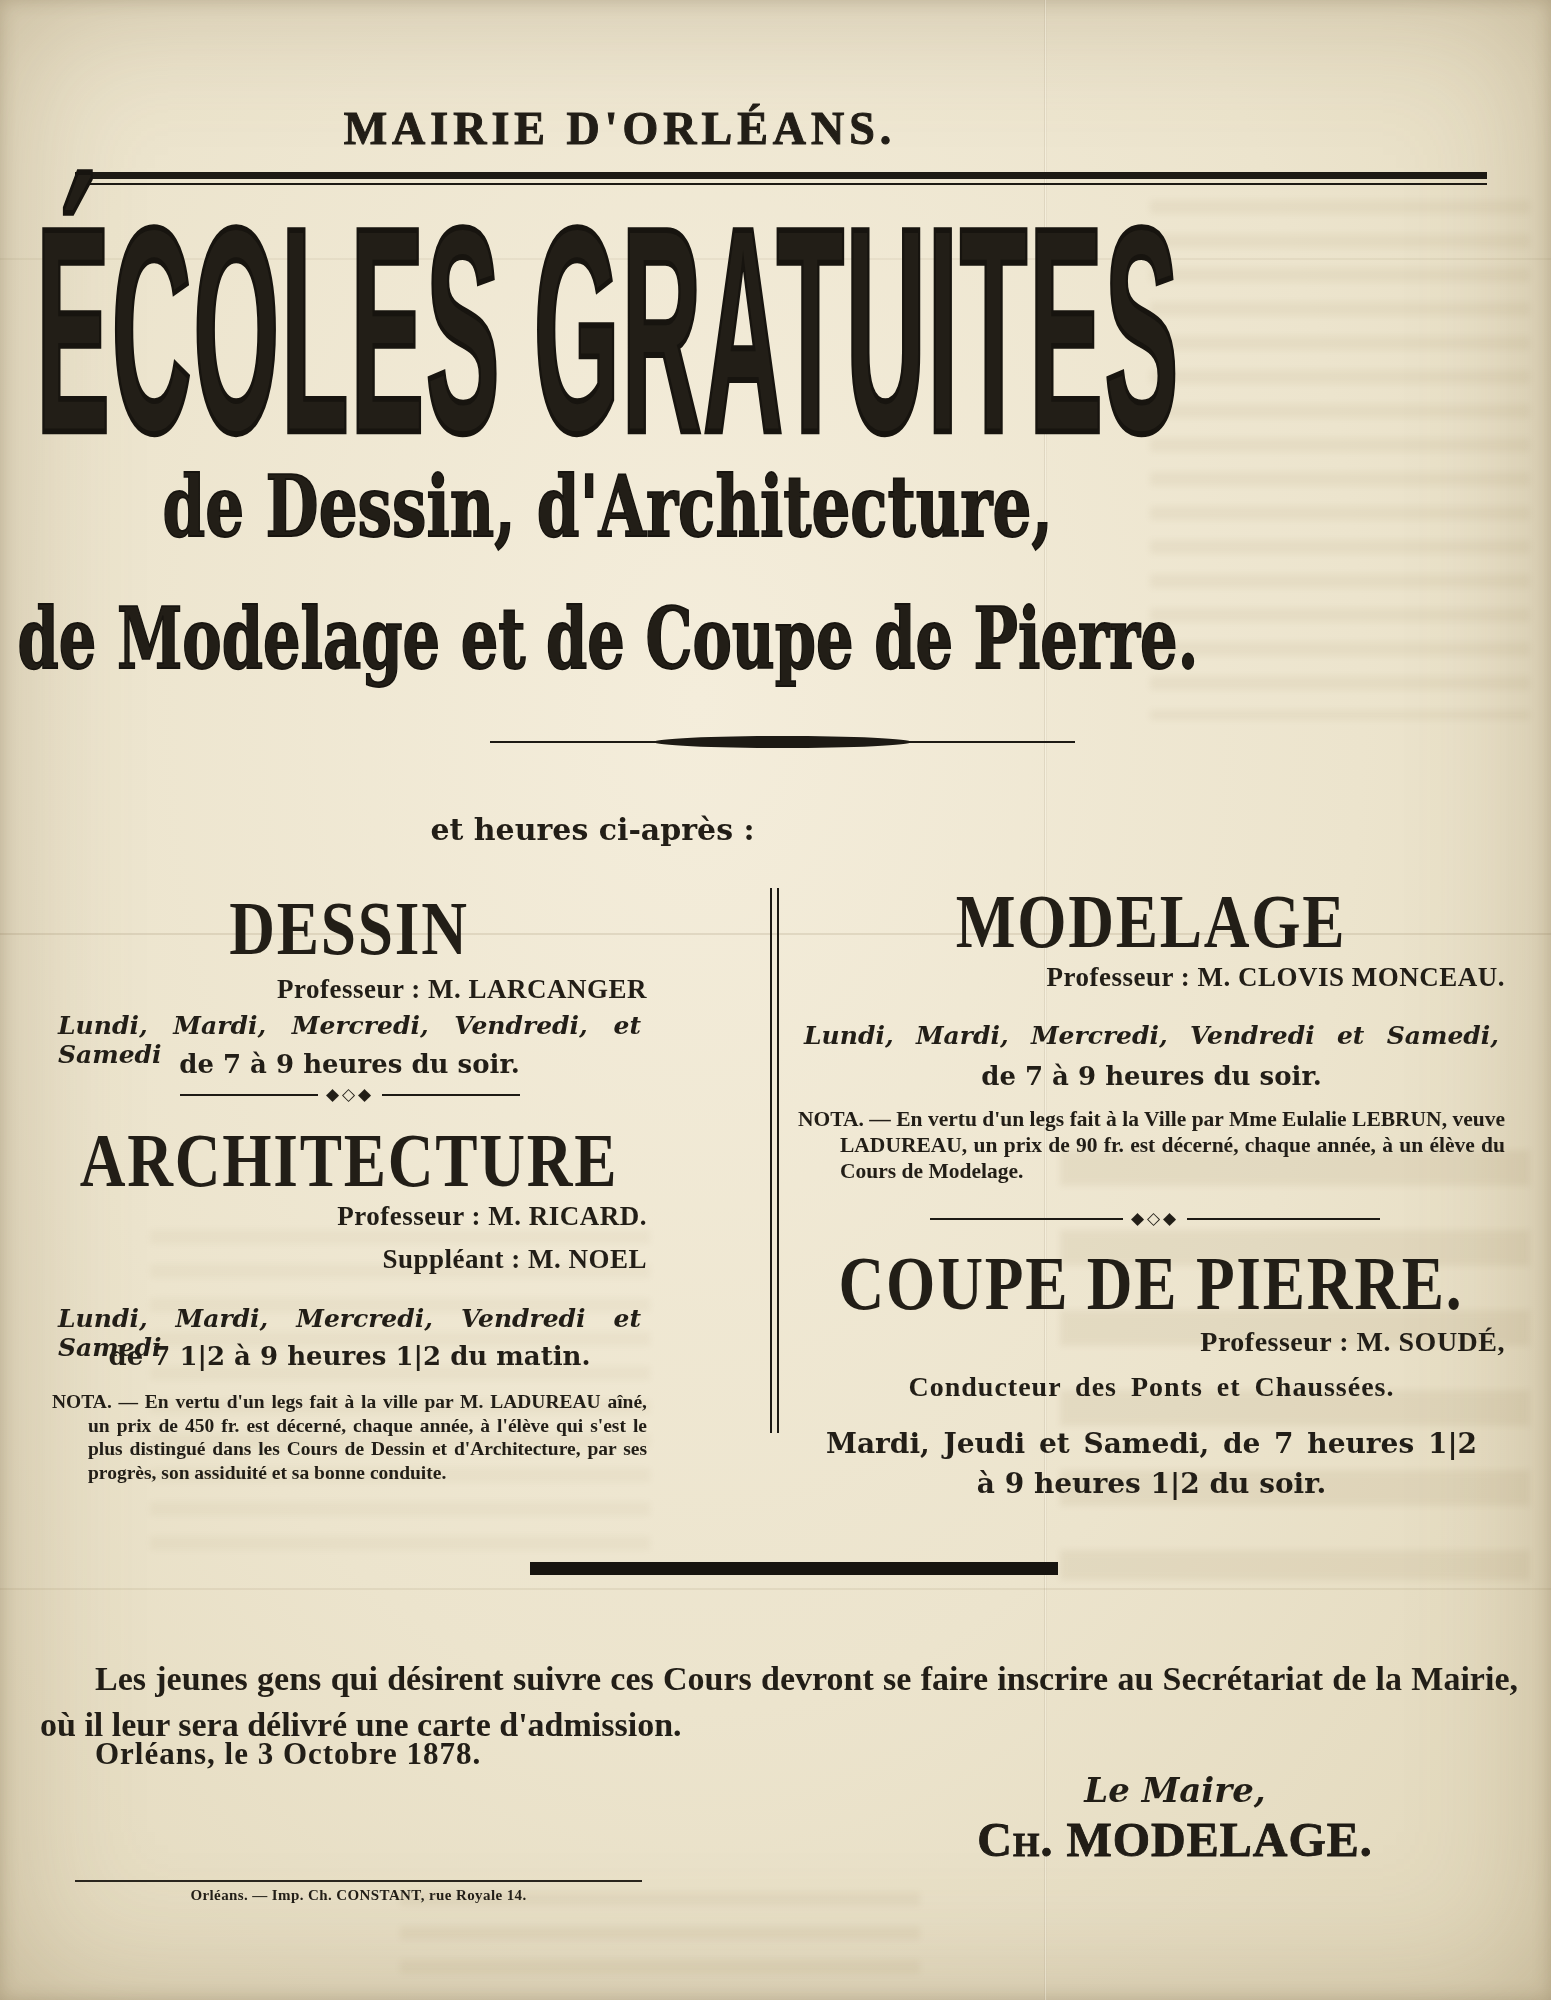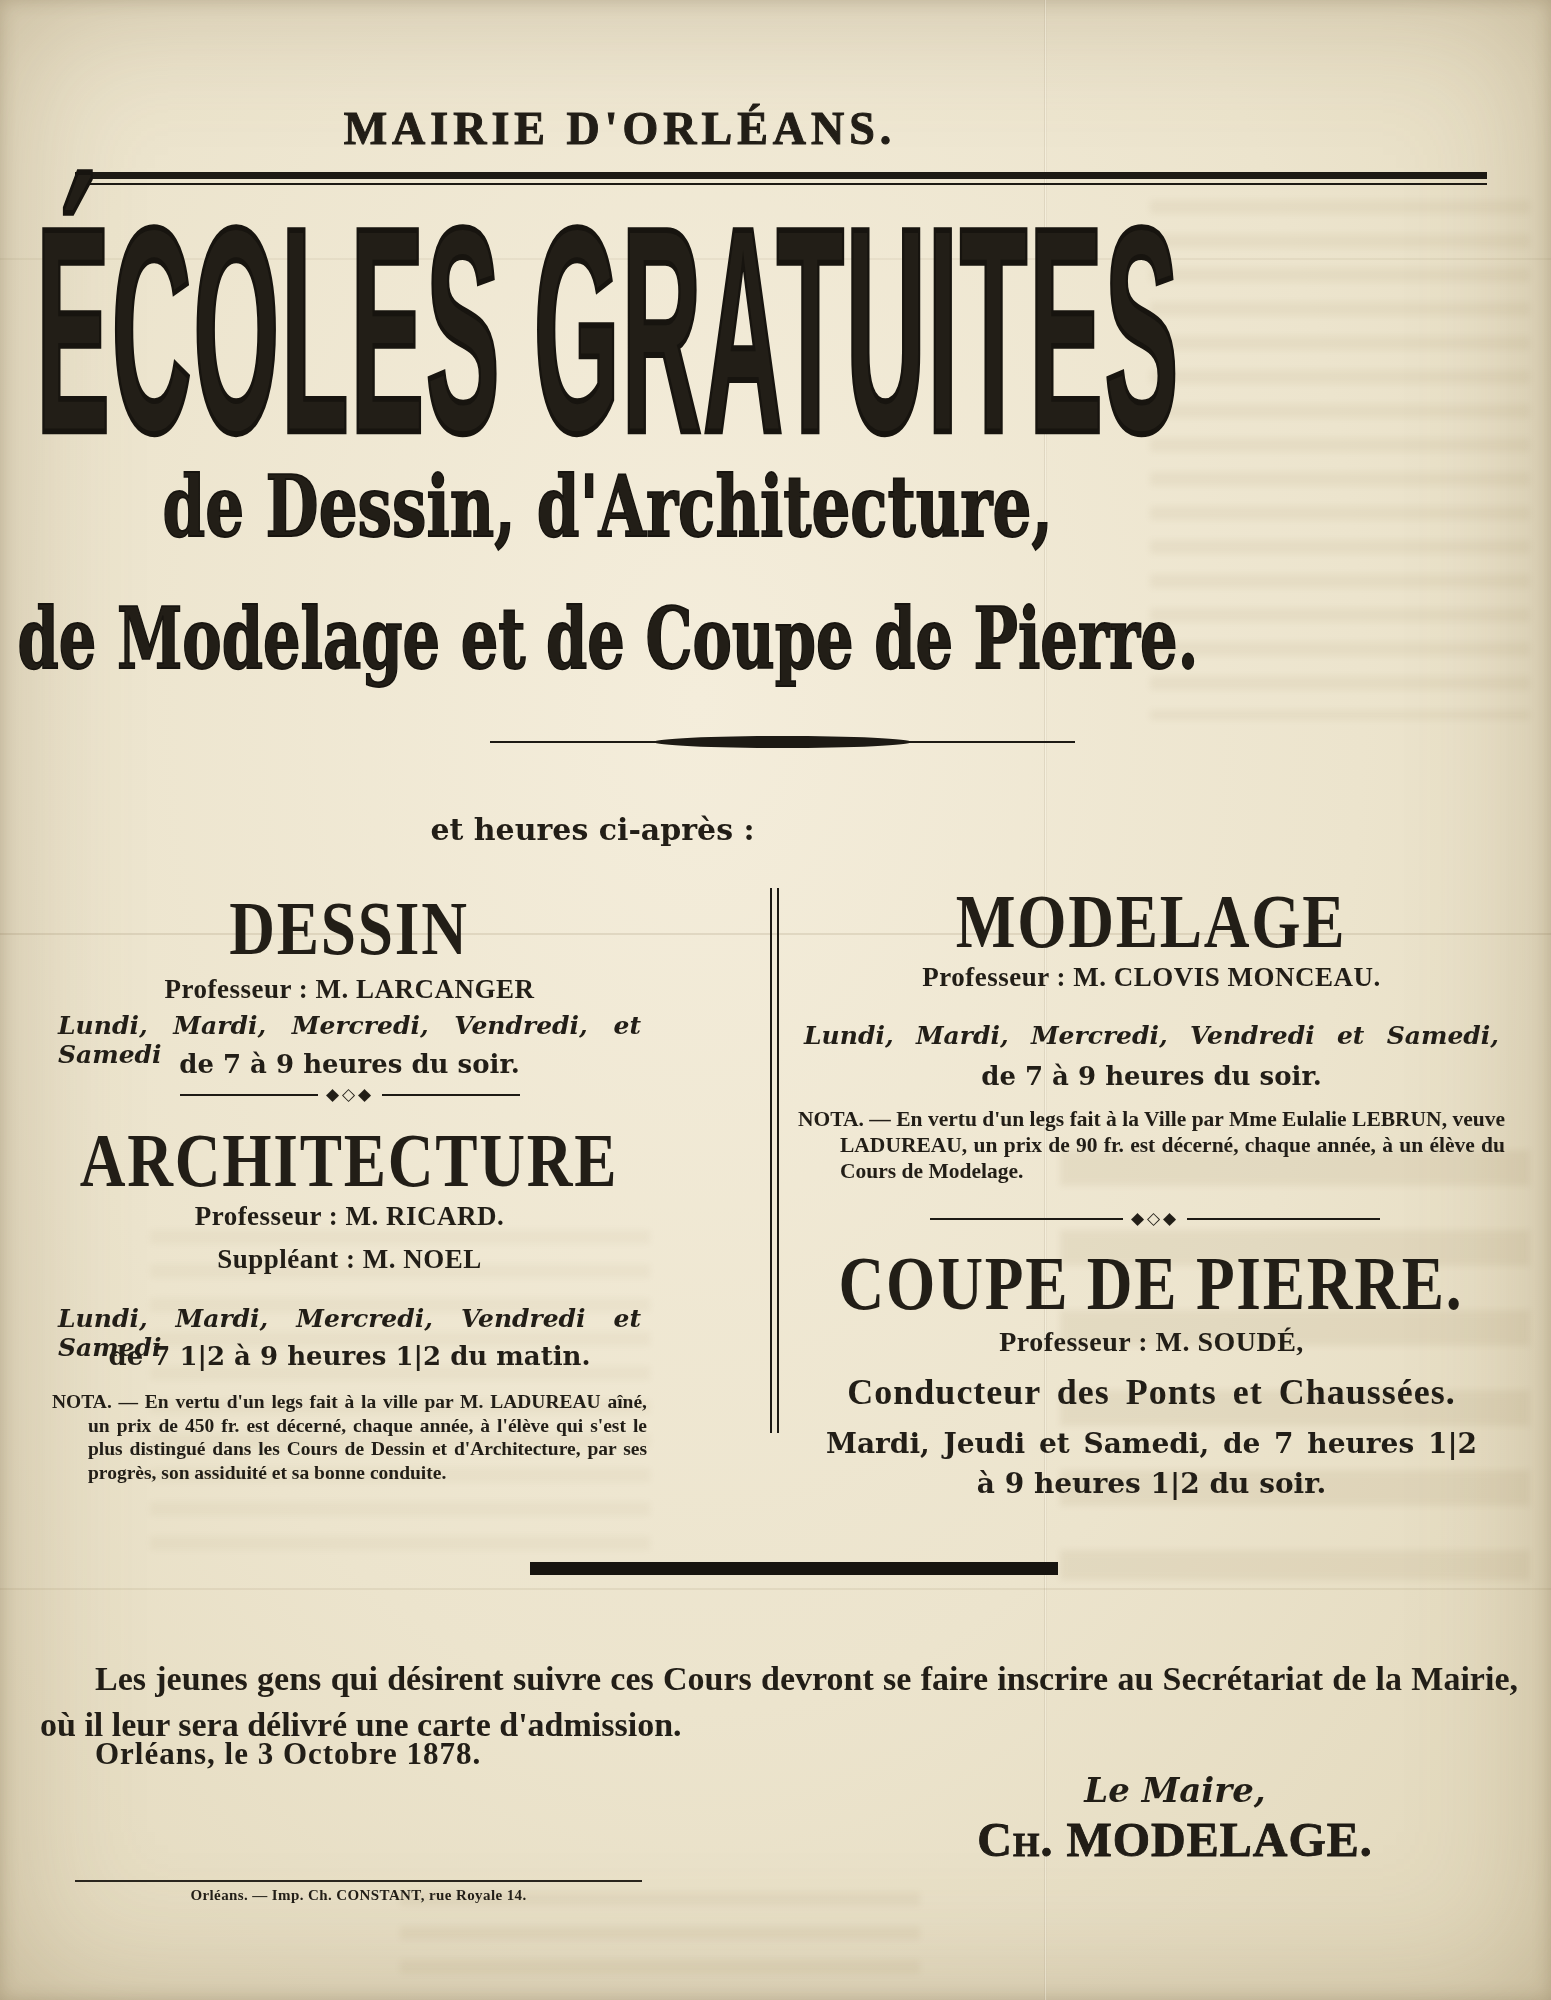--- a/index.html
+++ b/index.html
@@ -36,21 +36,21 @@
   .swell .thin{position:absolute;left:0;right:0;top:5px;height:2px;background:#1d1a14;}
   .swell .lens{position:absolute;left:28%;width:44%;top:0;height:12px;background:#1d1a14;
                border-radius:50%;}
   .intro1{left:20px;top:757px;width:1145px;font-size:31px;word-spacing:4px;}
   .intro2{left:20px;top:812px;width:1145px;font-size:30px;}
   
   .col-divider{left:770px;top:888px;height:545px;width:5px;
                border-left:2px solid #1d1a14;border-right:2px solid #1d1a14;}
   .sec-title{font-size:72px;line-height:1;display:flex;justify-content:center;}
   .sec-title>span{display:inline-block;transform:scale(0.88,1.05);letter-spacing:2px;white-space:nowrap;}
-  .prof{font-size:27px;letter-spacing:.5px;}
+  .prof{font-size:27px;letter-spacing:.5px;text-align:right;}
   .days{font-size:25px;text-align:justify;text-align-last:justify;padding:0 6px;box-sizing:border-box;font-style:italic;}
   .hours{font-size:26px;}
   .nota{text-align:justify;}
   .orn{display:flex;align-items:center;justify-content:center;gap:8px;}
   .orn .line{flex:1;height:2px;background:#1d1a14;}
   .orn .glyphs{font-size:17px;letter-spacing:3px;line-height:1;}
   
   .lc{left:52px;width:595px;}
   .dessin-title{top:893px;} .dessin-prof{top:974px;} .dessin-days{top:1011px;}
   .dessin-hours{top:1049px;} .orn1{top:1086px;left:180px;width:340px;}
@@ -59,21 +59,21 @@
   .arch-nota{top:1390px;font-size:19.5px;line-height:23.5px;
              padding-left:36px;text-indent:-36px;box-sizing:border-box;}
   
   .rc{left:798px;width:707px;}
   .mod-title{top:886px;} .mod-prof{top:962px;} .mod-days{top:1021px;}
   .mod-hours{top:1061px;}
   .mod-nota{top:1106px;font-size:21.5px;line-height:26px;
             padding-left:42px;text-indent:-42px;box-sizing:border-box;}
   .orn2{top:1210px;left:930px;width:450px;}
   .coupe-title{top:1248px;} .coupe-prof{top:1326px;font-size:28px;}
-  .coupe-cond{top:1371px;font-size:36px;letter-spacing:1px;word-spacing:6px;}
+  .coupe-cond{top:1371px;font-size:28px;letter-spacing:1px;word-spacing:6px;}
   .coupe-sched1{top:1427px;font-size:28px;word-spacing:4px;}
   .coupe-sched2{top:1467px;font-size:28px;}
   
   .bar{left:530px;top:1562px;width:528px;height:13px;background:#17140f;}
   .notice{left:40px;top:1656px;width:1478px;font-size:34px;line-height:46px;
           text-indent:55px;text-align:justify;font-family:"Liberation Serif",serif;}
   .dateline{left:95px;top:1736px;font-size:31px;letter-spacing:1px;}
   .lemaire{left:990px;top:1770px;width:370px;font-style:italic;font-size:34px;}
   .signature{left:920px;top:1812px;width:510px;font-size:48px;font-variant:small-caps;
              letter-spacing:1px;-webkit-text-stroke:.8px #17140f;}

